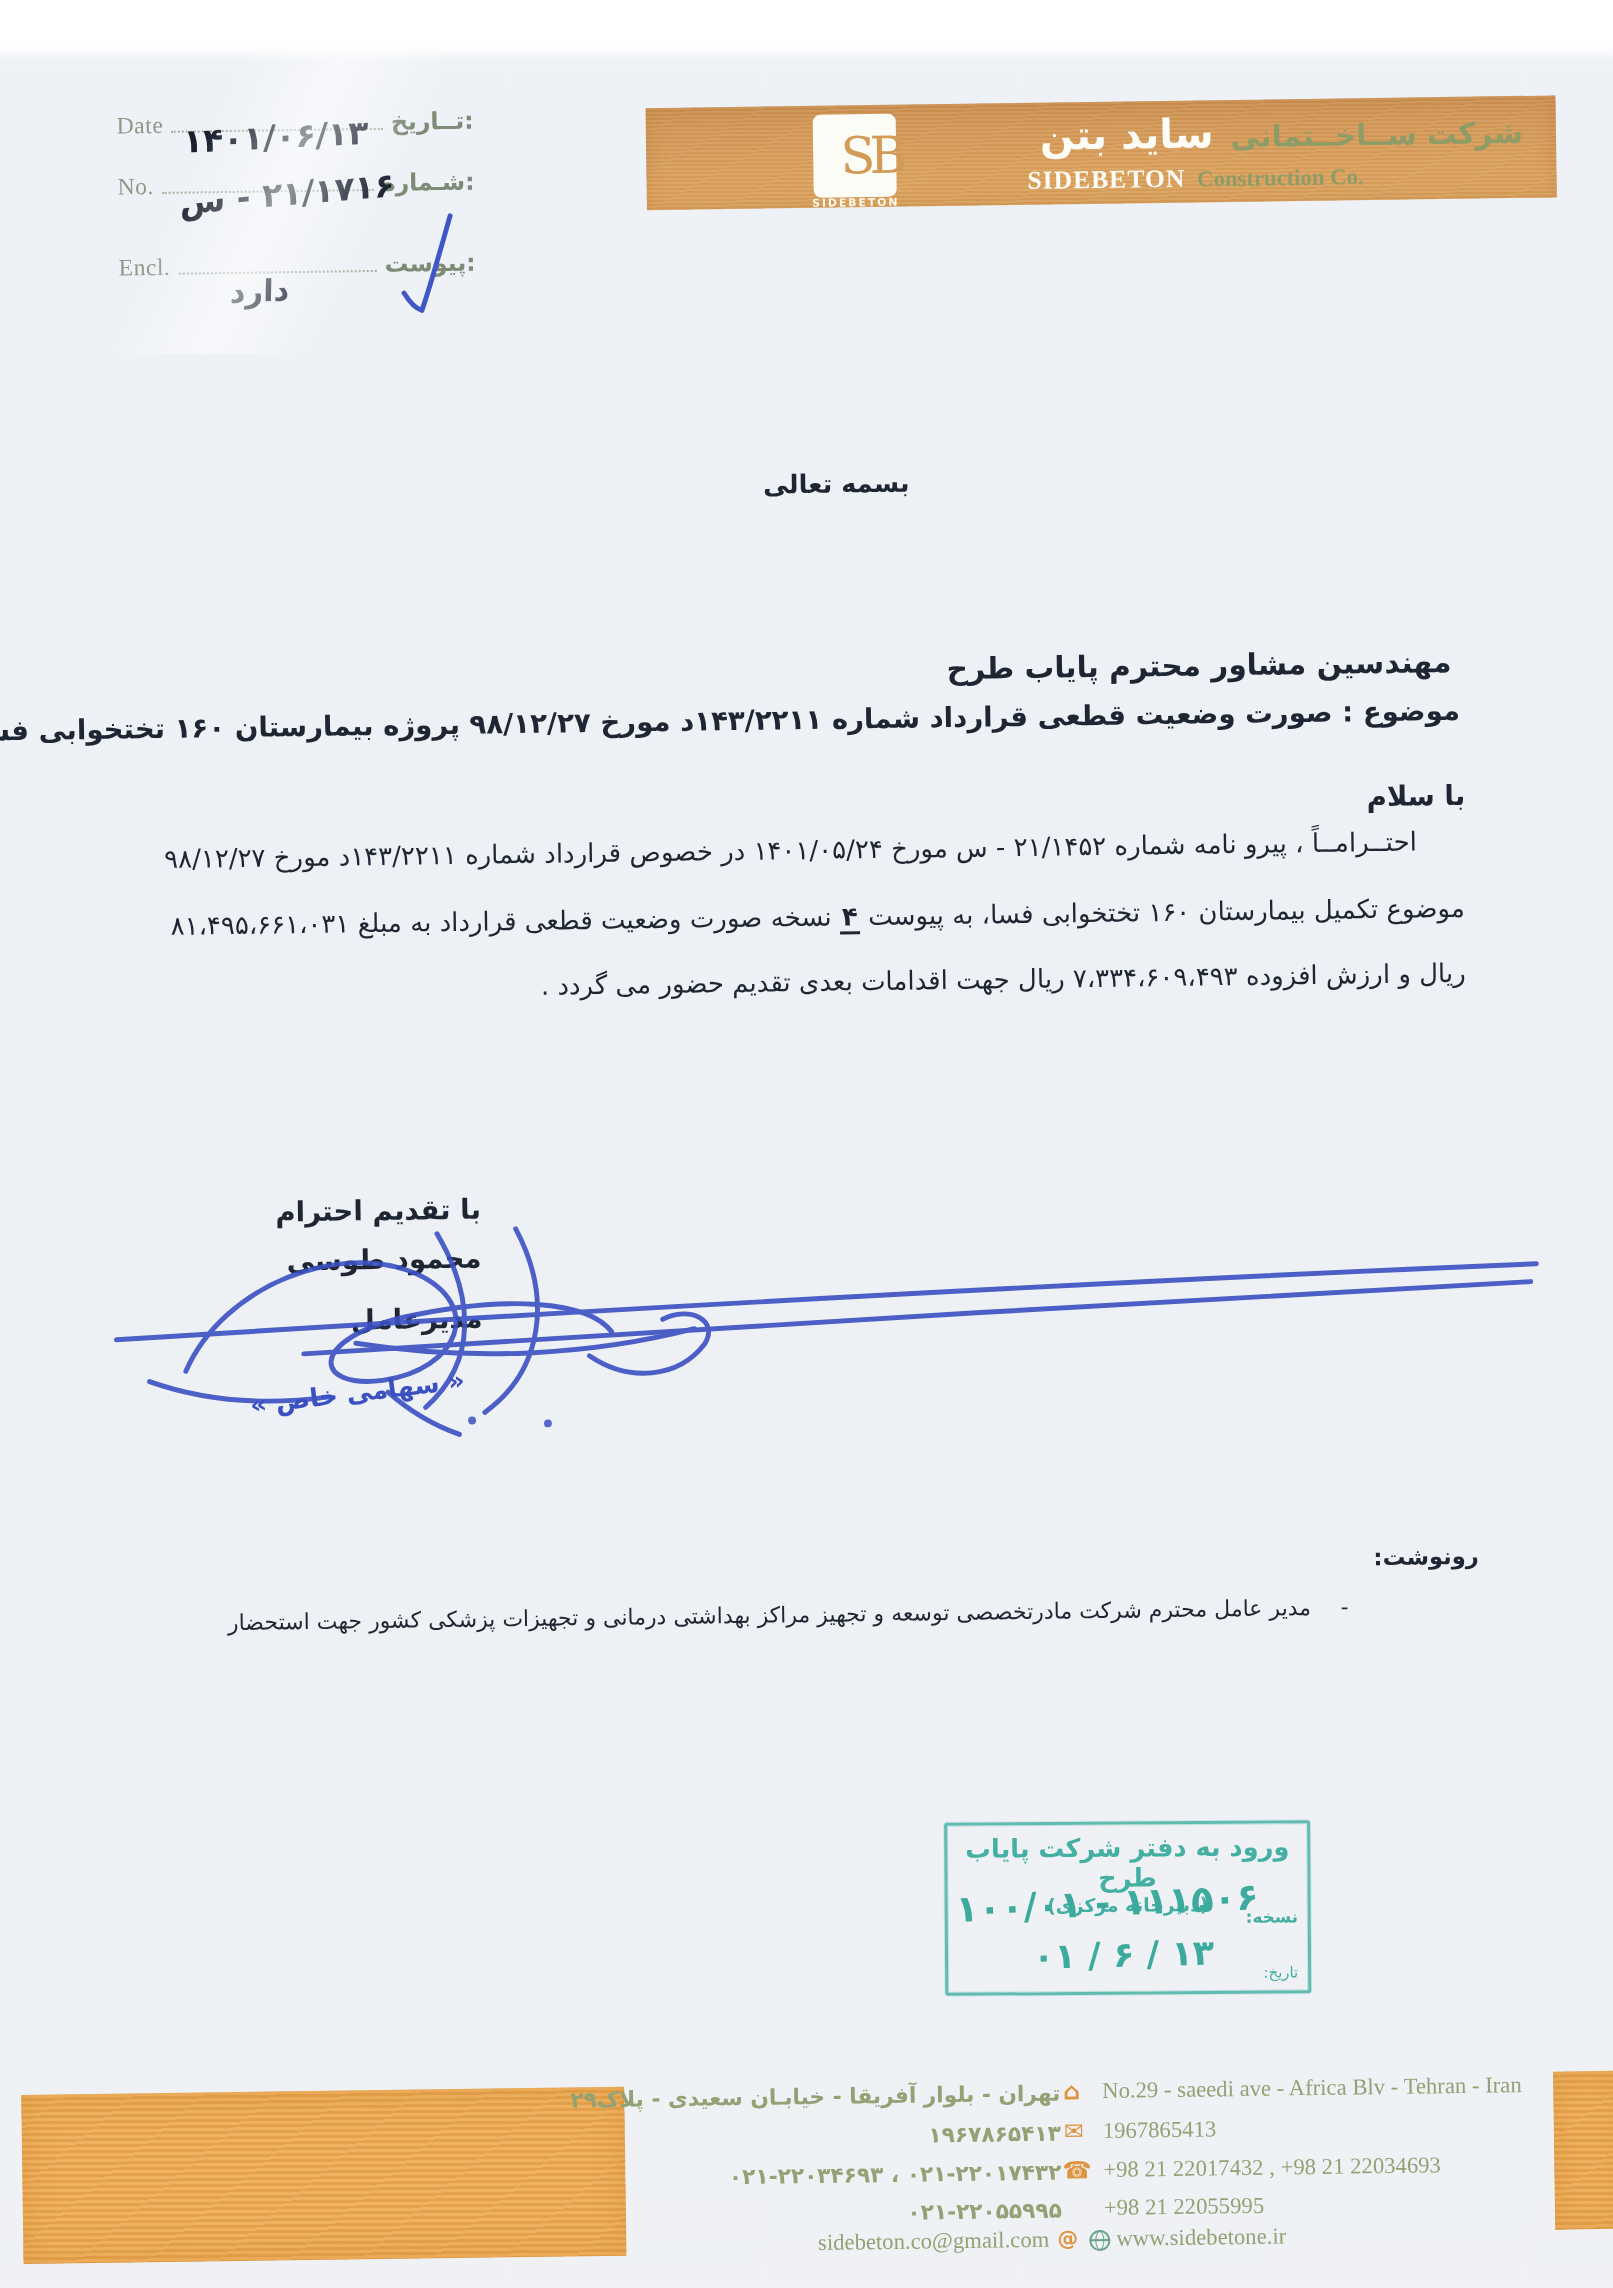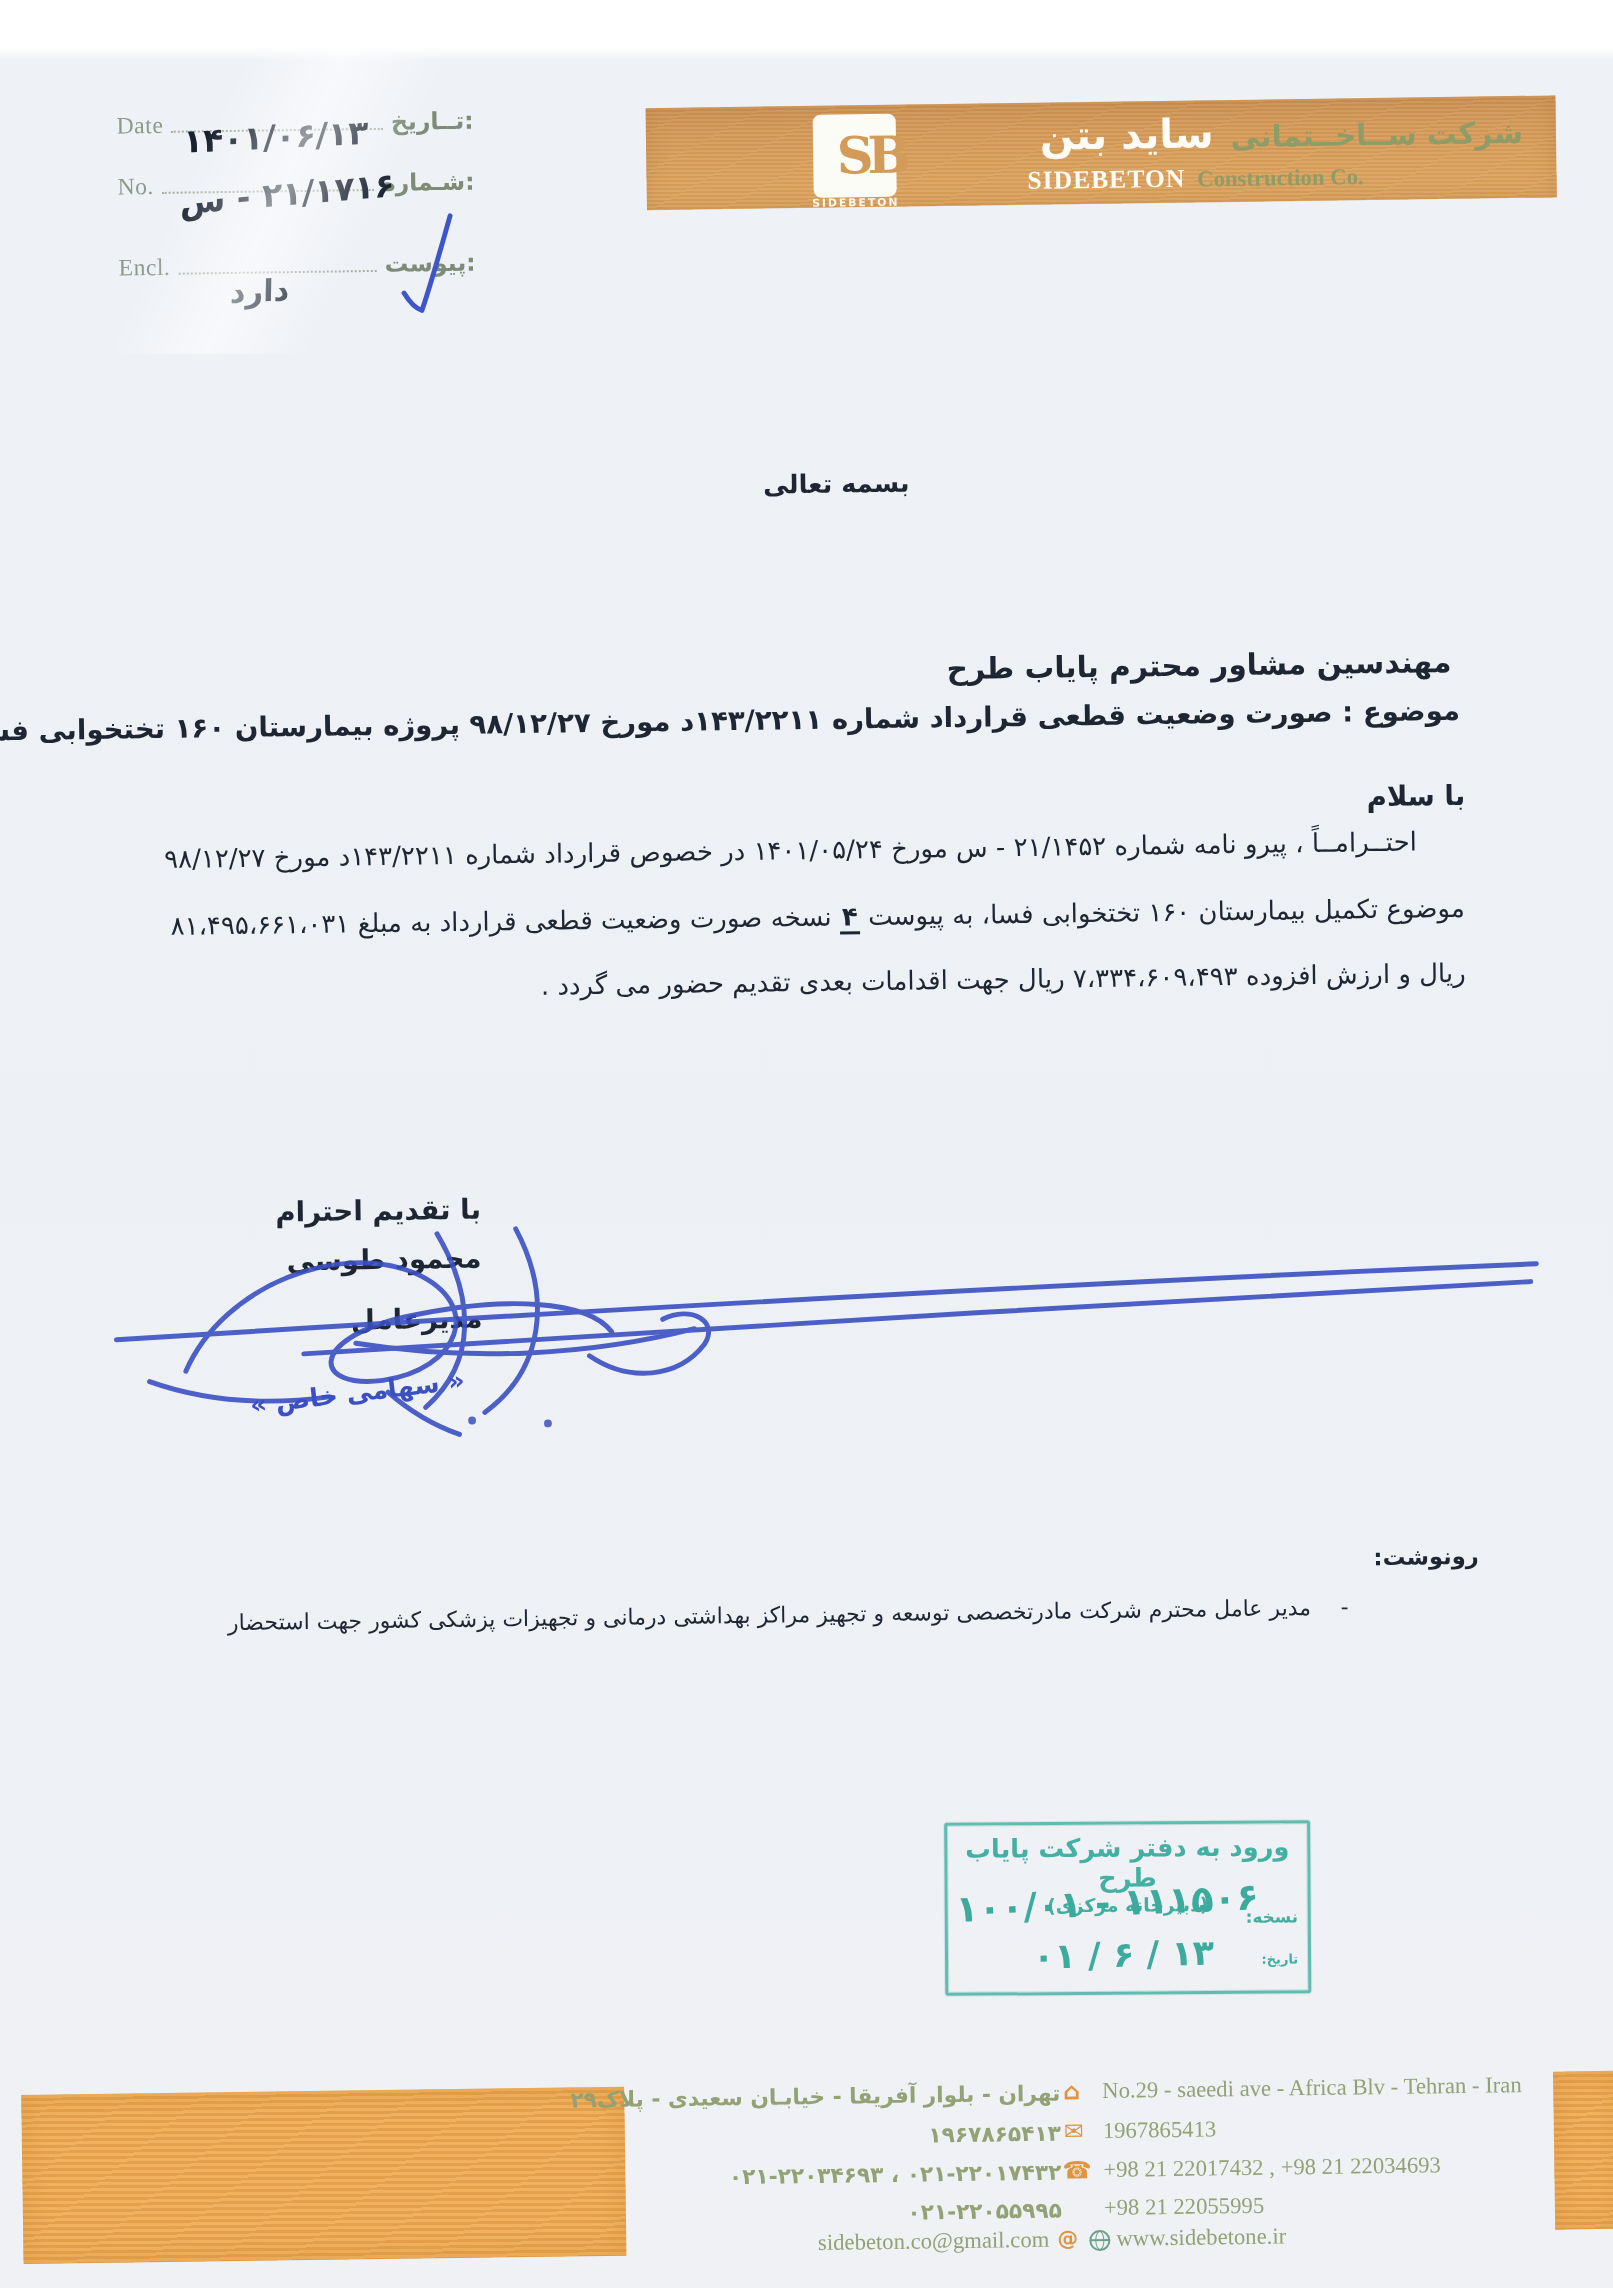--- a/index.html
+++ b/index.html
@@ -29,21 +29,21 @@
   .check-svg{position:absolute; left:408px; top:205px;}
 
   
   .band{position:absolute; left:660px; top:106px; width:910px; height:102px;
         background:linear-gradient(180deg,#d09455,#d99f5b 60%,#dda45f);
         box-shadow:inset 0 0 21.7px rgba(150,95,30,.25);}
   .band-stripes{position:absolute; inset:0;
         background:repeating-linear-gradient(180deg, rgba(255,255,255,.07) 0 2px, rgba(120,70,10,.05) 2px 3.9px);}
   .logo-box{position:absolute; left:167px; top:8.9px; width:83px; height:83px; background:#fcfcf6; border-radius:7.9px;
         display:flex; align-items:center; justify-content:center;}
-  .logo-mono{font-family:"DejaVu Serif","Liberation Serif",serif; font-size:51px; font-weight:700;
+  .logo-mono{font-family:"DejaVu Serif","Liberation Serif",serif; font-size:51px; font-weight:400;
         color:#d49a57; letter-spacing:-5.9px; transform:translateX(-2px);margin-left:36px;}
   .logo-caption{position:absolute; left:146px; top:91px; width:126px; text-align:center;
         font-size:10.8px; font-weight:700; color:#fdf8ee; letter-spacing:2px;}
   .band-fa{position:absolute; right:33px; top:9.9px; direction:rtl; white-space:nowrap;}
   .band-fa-pre{font-size:29.6px; font-weight:600; color:#8e9c68;}
   .band-fa-brand{font-size:40px; font-weight:700; color:#fdfcf6; margin-right:11.8px;}
   .band-en{position:absolute; right:193px; top:63px; white-space:nowrap;
         font-family:"Liberation Serif","DejaVu Serif",serif;}
   .band-en-name{font-size:25.6px; font-weight:700; color:#fdfcf6; letter-spacing:1px;}
   .band-en-suffix{font-size:22.7px; font-weight:600; color:#8e9c68; margin-left:7.9px;}
@@ -76,21 +76,21 @@
         font-size:22px; font-weight:500; white-space:nowrap;}
 
   
   .stamp{position:absolute; left:934px; top:1826px; width:360px; height:167px;
         border:3.9px solid rgba(65,174,161,.82); border-radius:3px;
         box-shadow:inset 0 0 0 1px rgba(65,174,161,.25), 0 0 0 1px rgba(65,174,161,.15);
         color:#41aea1; transform:rotate(.4deg);}
   .stamp-l1{margin-top:7.9px; text-align:center; font-size:25.6px; font-weight:700; color:#44b0a3; direction:rtl;}
   .stamp-l2{text-align:center; font-size:18.7px; font-weight:600; direction:rtl; margin-top:2px;}
   .stamp-no-label{position:absolute; right:9.9px; top:83px; font-size:16.7px; font-weight:600; direction:rtl;}
-  .stamp-date-label{position:absolute; right:9.9px; top:128px; font-size:13px; font-weight:700; direction:rtl;}
+  .stamp-date-label{position:absolute; right:9.9px; top:140px; font-size:15px; font-weight:400; direction:rtl;}
   .stamp-hand{position:absolute; font-weight:700; color:#3cab9e; white-space:nowrap; letter-spacing:1px;}
   .stamp-no-value{left:7.9px; top:57px; font-size:37px; transform:rotate(-2deg);}
   .stamp-date-value{left:85px; top:110px; font-size:35px; transform:rotate(-1deg);}
 
   
   .orange-tex{position:absolute; background:repeating-linear-gradient(180deg,#f0b261 0 3px,#e4a04b 3px 5.9px);
         box-shadow:inset 0 0 29.6px rgba(200,130,40,.35);}
   .fo-left{left:7.9px; top:2084px; width:603px; height:169px;}
   .fo-right{left:1540px; top:2082px; width:69px; height:158px;}
   .f-fa{position:absolute; direction:rtl; white-space:nowrap; font-size:21.7px; font-weight:600; color:#93a175;}

